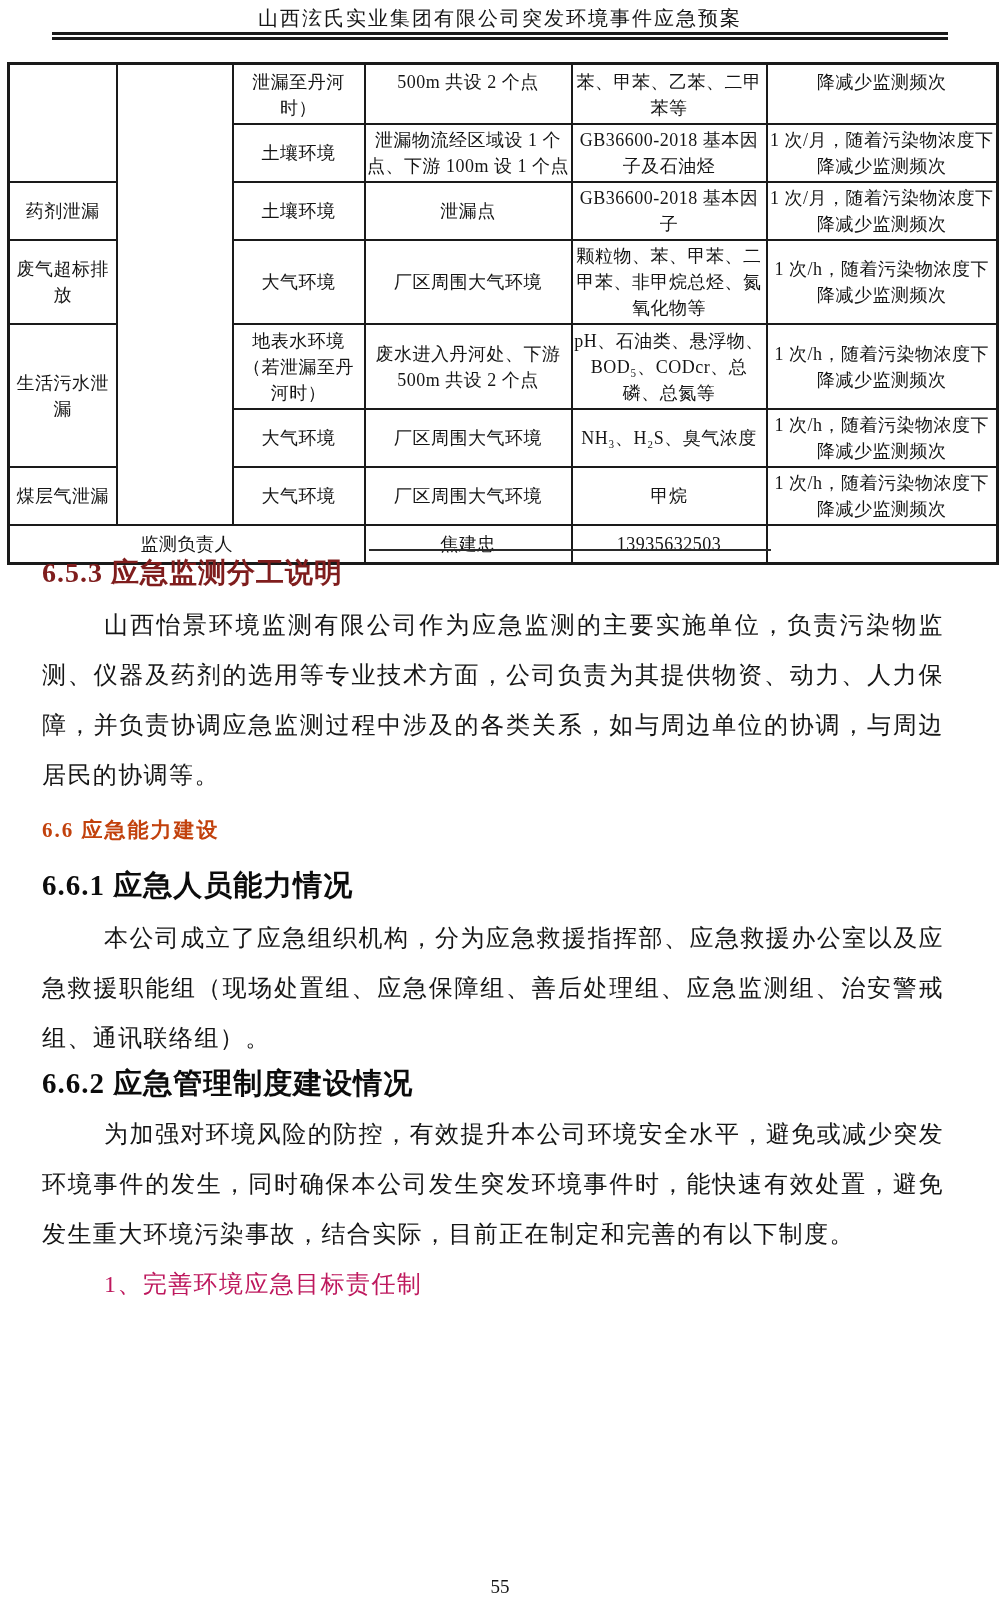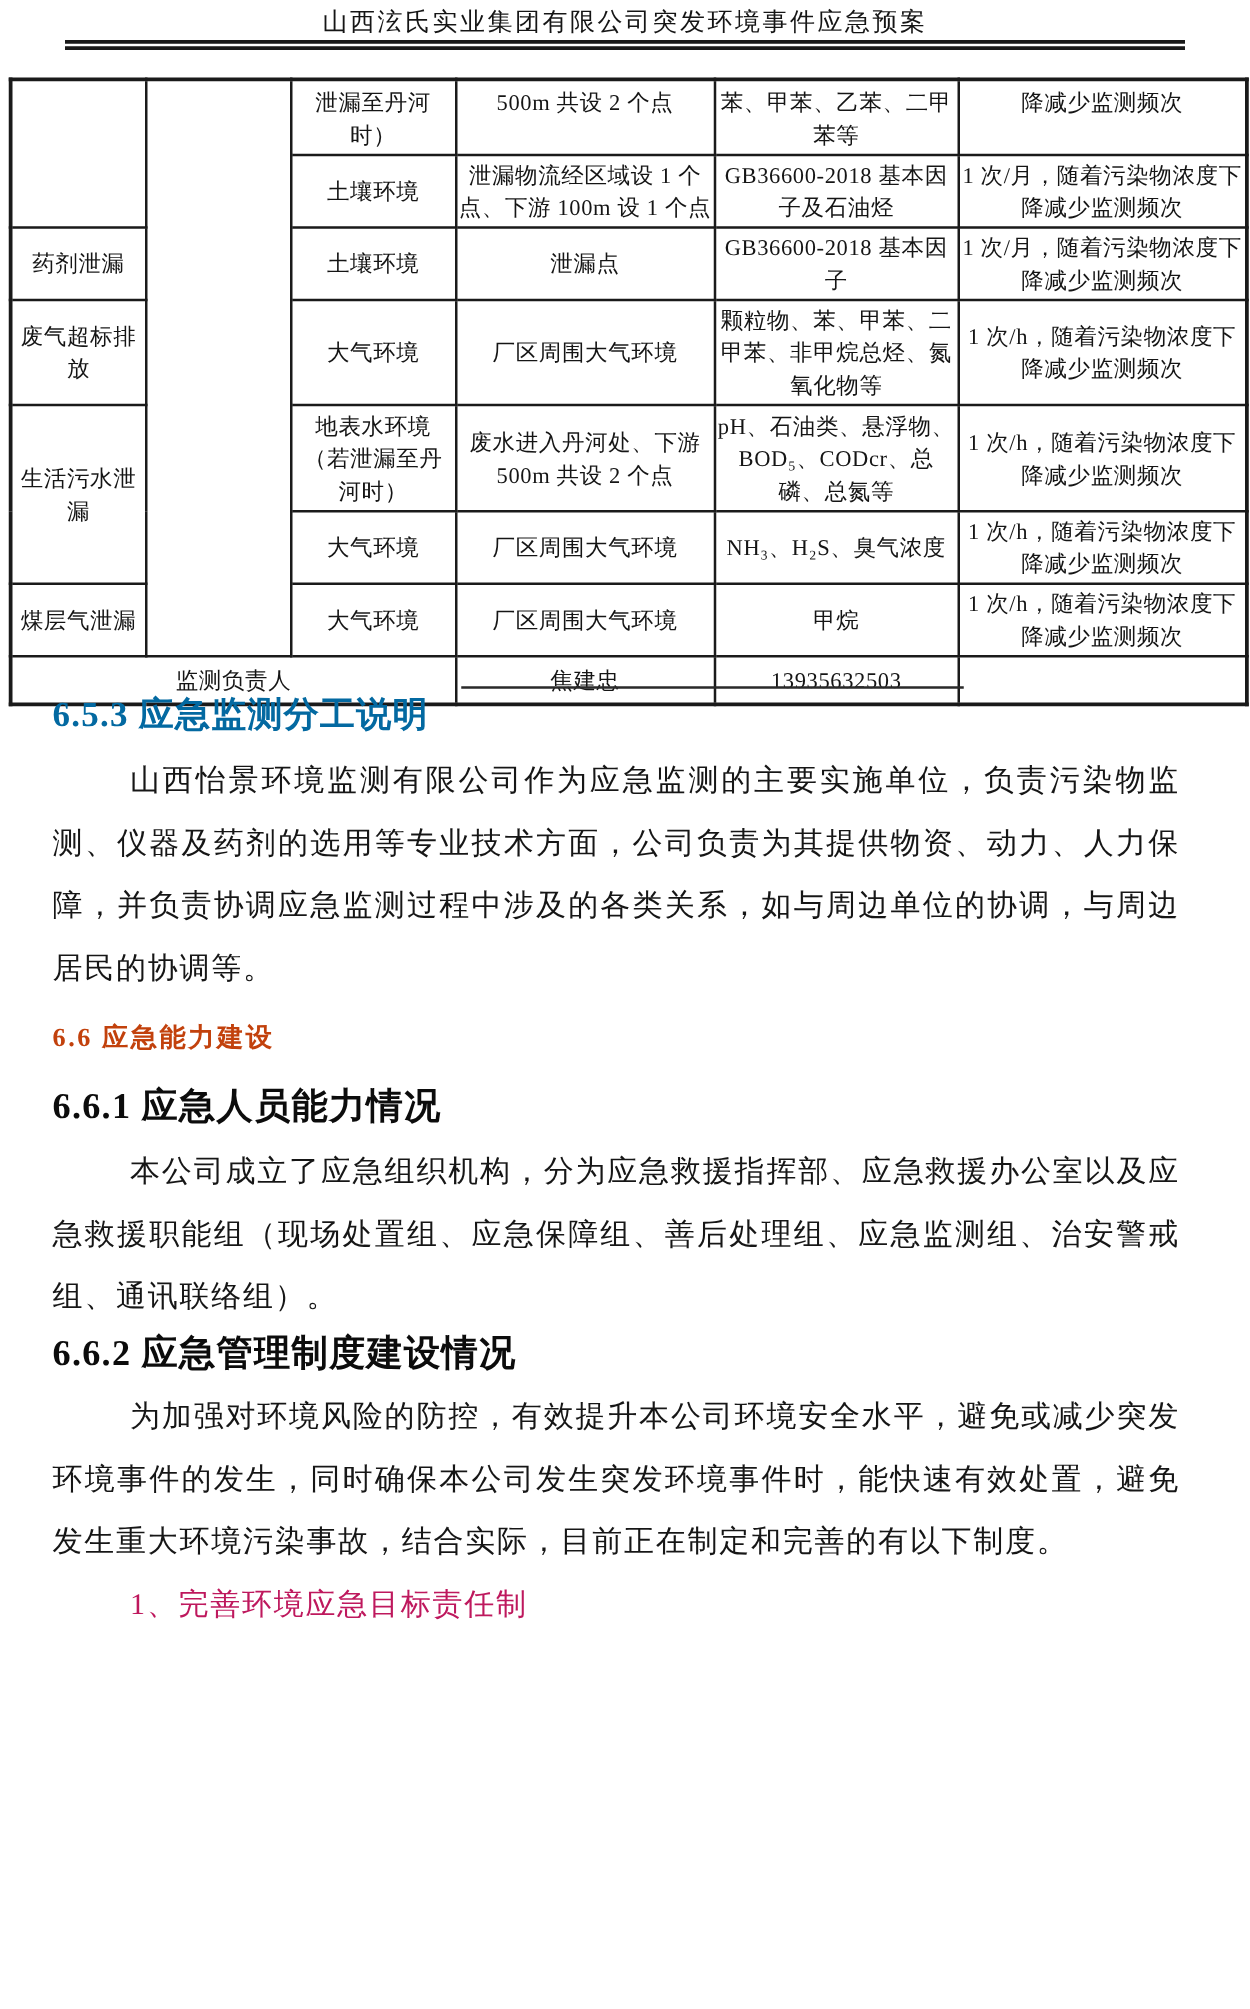--- a/index.html
+++ b/index.html
@@ -47,21 +47,21 @@
     background:#2a2a2a;
   }
   
   .content{position:absolute;left:42px;top:555px;width:902px;}
   .h-big{
     font-size:21px;line-height:44px;font-weight:bold;
     letter-spacing:2px;margin:8px 0 0 0;color:#c2410c;
   }
   .h-mid{
     font-size:28px;line-height:36px;font-weight:bold;
-    letter-spacing:1px;margin:0;color:#0369a1;
+    letter-spacing:1px;margin:0;color:#7f1d1d;
   }
   .h-sub{
     font-size:29px;line-height:40px;font-weight:bold;
     letter-spacing:1px;margin:0;color:#0c0c0c;
   }
   .h-sub.m13{margin-top:13px;}
   p.body{
     font-size:24px;line-height:50px;margin:0;
     text-align:justify;text-indent:62px;
     letter-spacing:1.4px;color:#161616;
@@ -164,14 +164,15 @@
     <h2 class="h-big">6.6 应急能力建设</h2>
 
     <h3 class="h-sub m13">6.6.1 应急人员能力情况</h3>
     <p class="body m8">本公司成立了应急组织机构，分为应急救援指挥部、应急救援办公室以及应急救援职能组（现场处置组、应急保障组、善后处理组、应急监测组、治安警戒组、通讯联络组）。</p>
 
     <h3 class="h-sub">6.6.2 应急管理制度建设情况</h3>
     <p class="body m6">为加强对环境风险的防控，有效提升本公司环境安全水平，避免或减少突发环境事件的发生，同时确保本公司发生突发环境事件时，能快速有效处置，避免发生重大环境污染事故，结合实际，目前正在制定和完善的有以下制度。</p>
     <p class="item">1、完善环境应急目标责任制</p>
   </div>
 
+  <div class="page-num">55</div>
 
 </div>
 
 </body></html>

